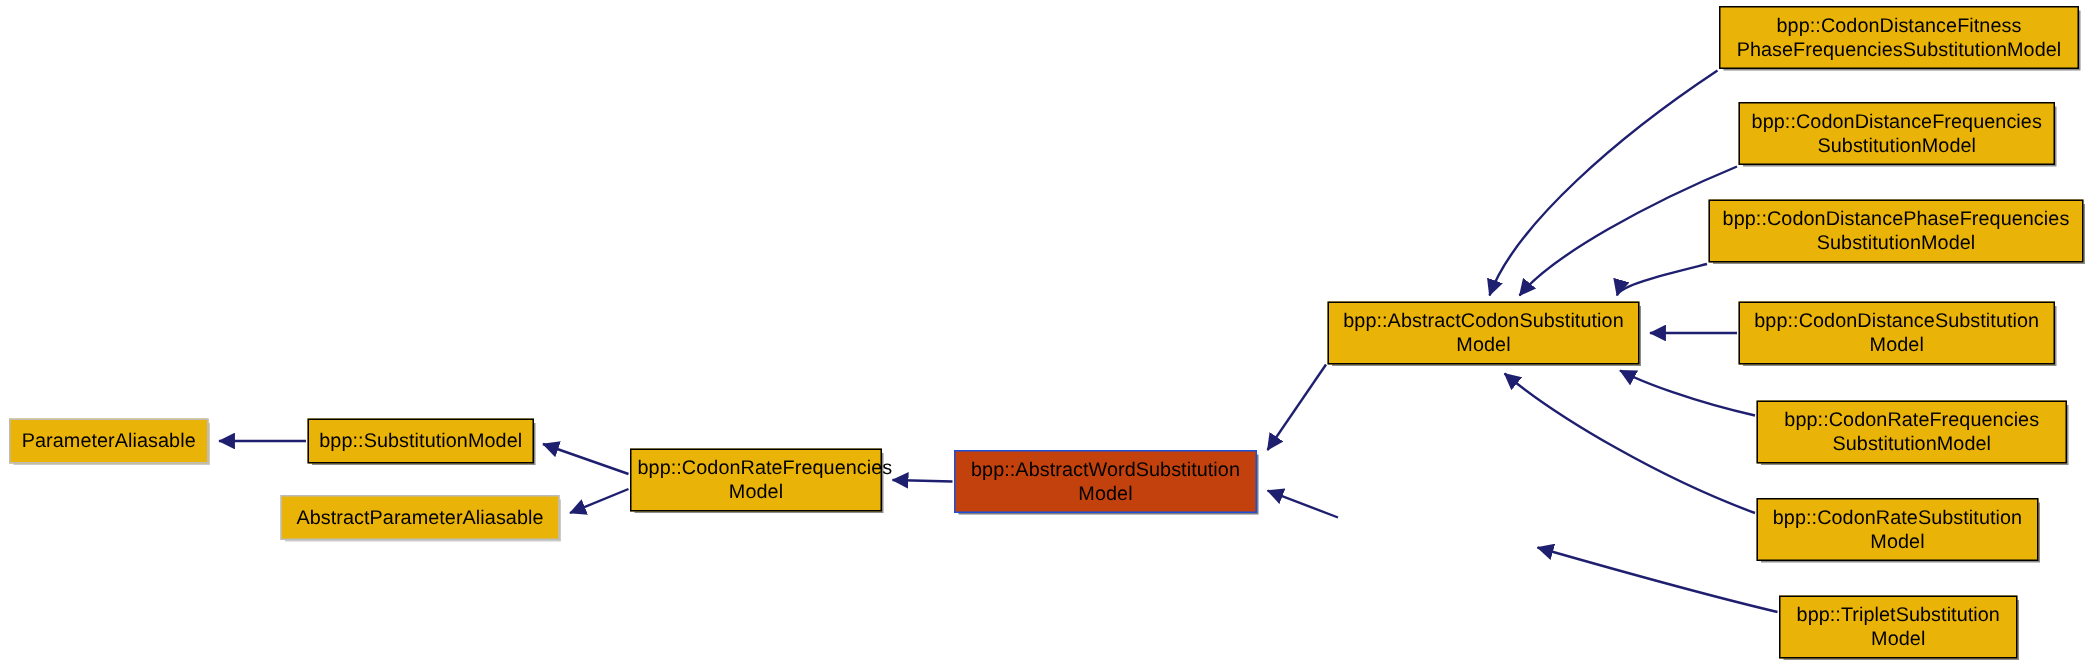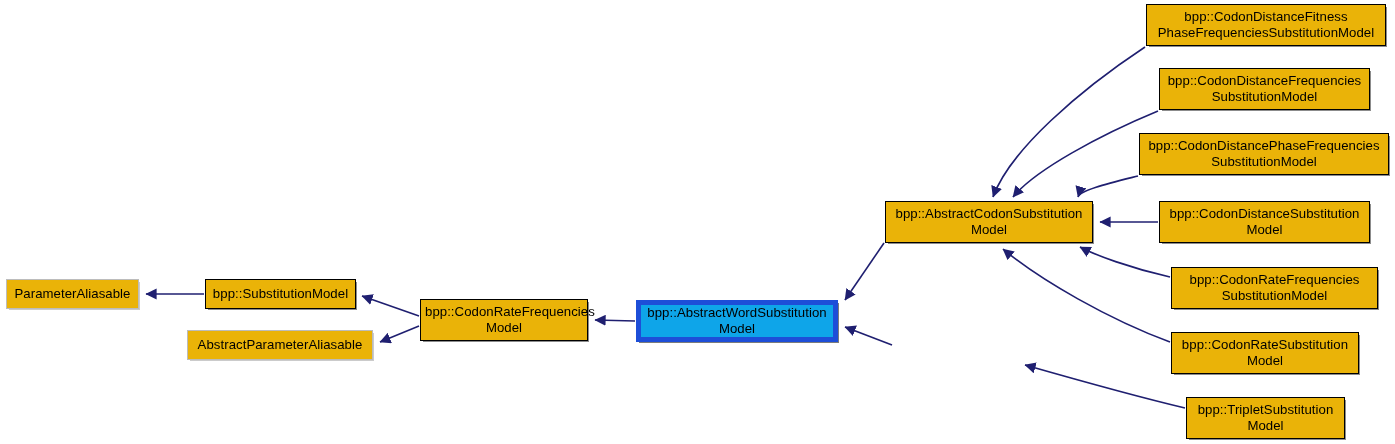--- a/index.html
+++ b/index.html
@@ -38,22 +38,22 @@
     letter-spacing: 0.05px;
     box-shadow: 2px 2px 0 -1px rgba(120,120,120,0.85);
     white-space: pre-line;
     padding: 0 4px;
   }
   .node.faded {
     border: 1px solid #bcbcbc;
     box-shadow: 2px 2px 0 -1px rgba(190,190,190,0.8);
   }
   .node.current {
-    background: #0ea5e9;
-    border: 5px solid #1d4ed8;
+    background: #c2410c;
+    border: 1px solid #1d4ed8;
     box-shadow: 2px 2px 0 -1px rgba(110,110,110,0.9);
   }
   .node-label {
     display: block;
     width: 100%;
   }
 </style>
 </head>
 <body>
 

